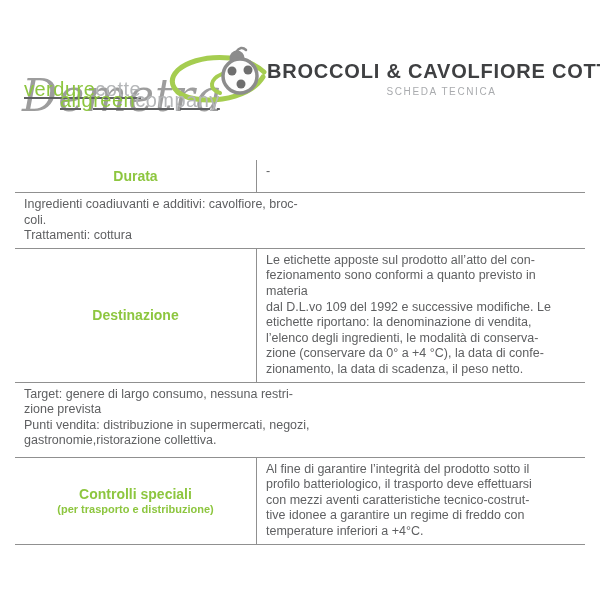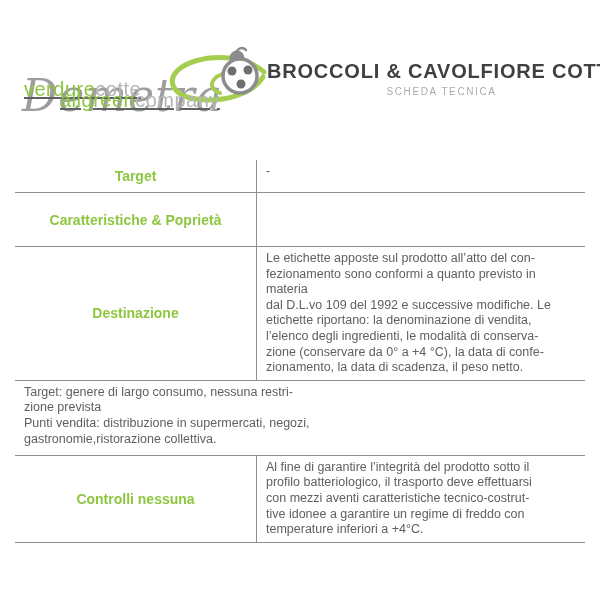--- a/index.html
+++ b/index.html
@@ -131,29 +131,29 @@
   <div class="title-block">
     <div class="doc-title">BROCCOLI &amp; CAVOLFIORE COTTI</div>
     <div class="doc-subtitle">SCHEDA TECNICA</div>
   </div>
 </header>
 
 <section class="table">
 
   <div class="row r0">
     <div class="cell-label">
-      <div class="label">Target</div>
+      <div class="label">Durata</div>
     </div>
     <div class="cell-value">-</div>
   </div>
 
   <div class="row r1">
-    <div class="cell-label">
-      <div class="label">Caratteristiche &amp; Poprietà</div>
-    </div>
+    <div class="cell-value">Ingredienti coadiuvanti e additivi: cavolfiore, broc-
+coli.
+Trattamenti: cottura</div>
   </div>
 
 
   <div class="row r3">
     <div class="cell-label">
       <div class="label">Destinazione</div>
     </div>
     <div class="cell-value">Le etichette apposte sul prodotto all’atto del con-
 fezionamento sono conformi a quanto previsto in
 materia
@@ -166,21 +166,22 @@
 
   <div class="row r4">
     <div class="cell-value">Target: genere di largo consumo, nessuna restri-
 zione prevista
 Punti vendita: distribuzione in supermercati, negozi,
 gastronomie,ristorazione collettiva.</div>
   </div>
 
   <div class="row r5">
     <div class="cell-label">
-      <div class="label">Controlli nessuna</div>
+      <div class="label">Controlli speciali</div>
+      <div class="sublabel">(per trasporto e distribuzione)</div>
     </div>
     <div class="cell-value">Al fine di garantire l’integrità del prodotto sotto il
 profilo batteriologico, il trasporto deve effettuarsi
 con mezzi aventi caratteristiche tecnico-costrut-
 tive idonee a garantire un regime di freddo con
 temperature inferiori a +4°C.</div>
   </div>
 
 </section>
 

